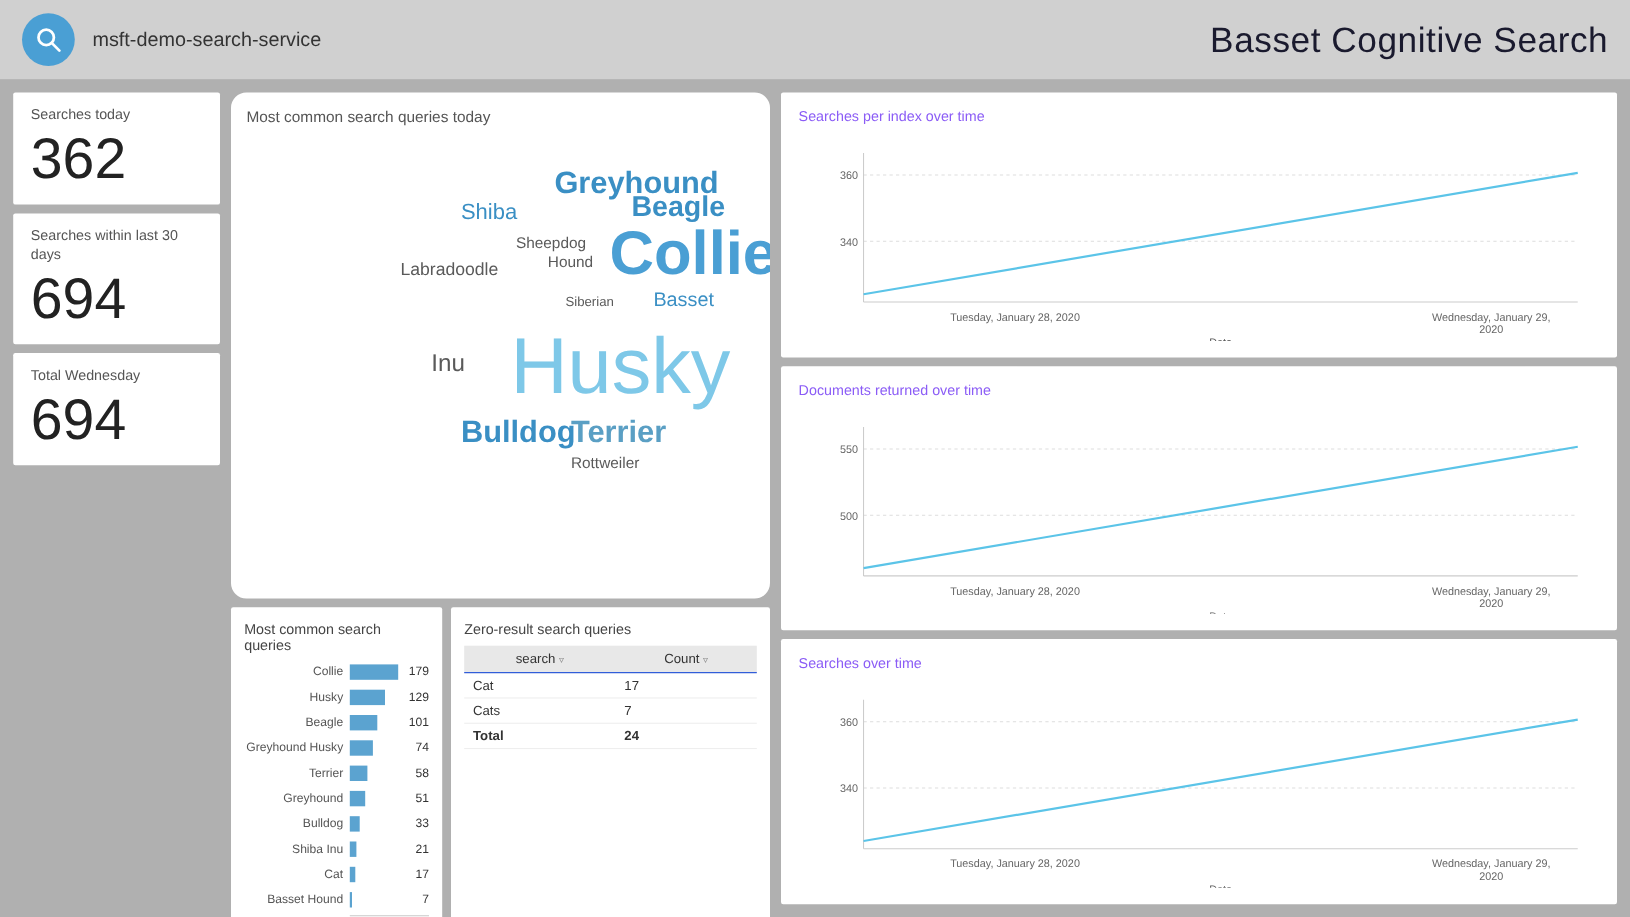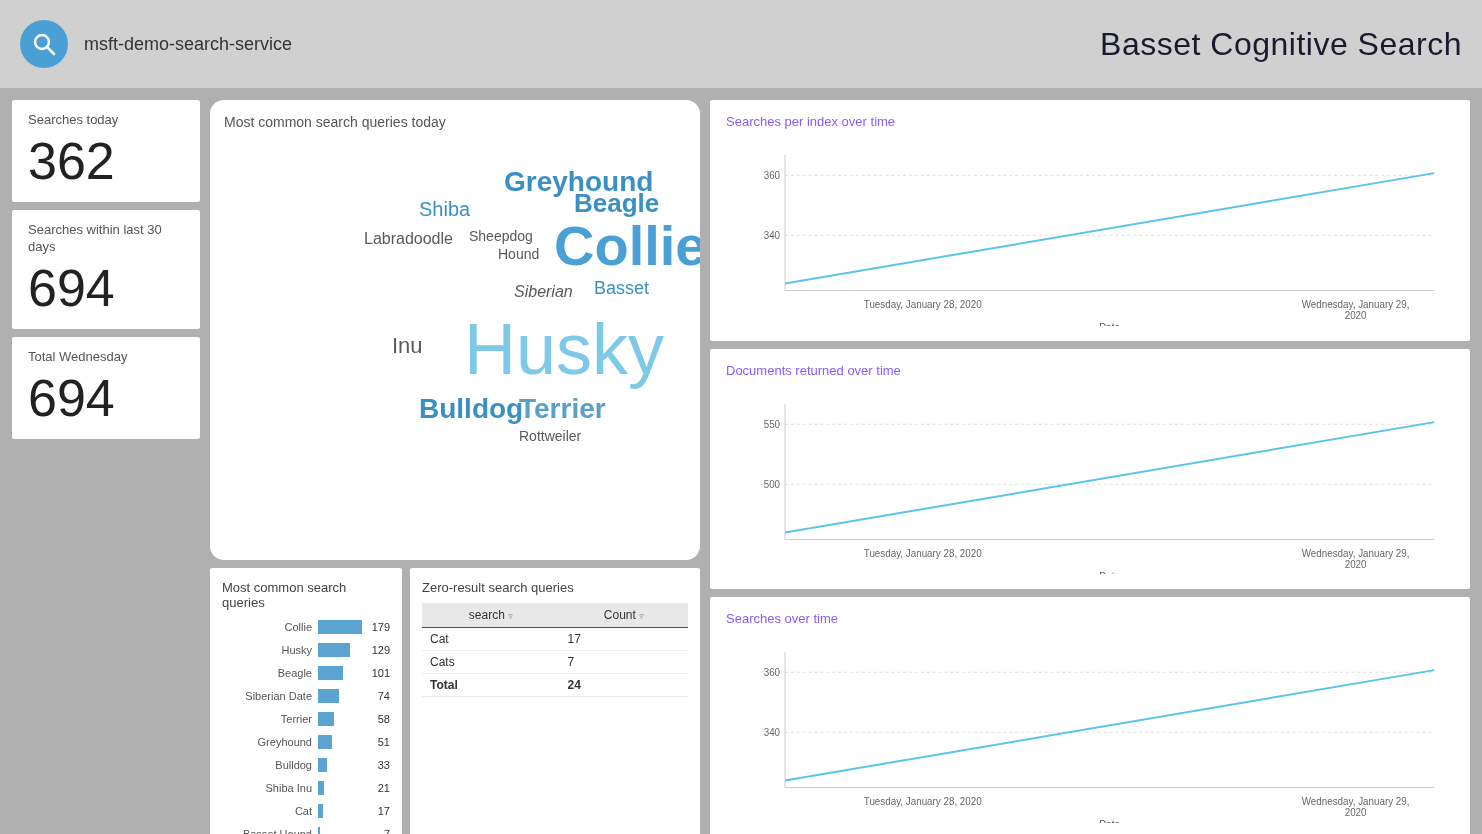--- a/index.html
+++ b/index.html
@@ -9,21 +9,21 @@
       width: 1482px;
       min-height: 834px;
       overflow: hidden;
     }
     
     .header {
       background: #d0d0d0;
       display: flex;
       align-items: center;
       padding: 10px 20px;
-      height: 88px;
+      height: 72px;
       justify-content: space-between;
     }
     .header-left {
       display: flex;
       align-items: center;
       gap: 16px;
     }
     .logo-circle {
       width: 48px;
       height: 48px;
@@ -290,23 +290,23 @@
   <div class="mid-col">
 
     <div class="word-cloud-card">
       <div class="word-cloud-title">Most common search queries today</div>
       <div class="word-cloud-area" id="word-cloud-area">
       <span class="word" style="font-size: 28px; color: rgb(58, 143, 196); top: 28px; left: 280px; font-weight: 600;">Greyhound</span>
           <span class="word" style="font-size: 26px; color: rgb(58, 143, 196); top: 50px; left: 350px; font-weight: 600;">Beagle</span>
           <span class="word" style="font-size: 20px; color: rgb(58, 143, 196); top: 60px; left: 195px; font-weight: 500;">Shiba</span>
           <span class="word" style="font-size: 14px; color: rgb(90, 90, 90); top: 90px; left: 245px; font-weight: 400;">Sheepdog</span>
           <span class="word" style="font-size: 14px; color: rgb(90, 90, 90); top: 108px; left: 252px; font-weight: 400; margin-left: 22px;">Hound</span>
-          <span class="word" style="font-size: 16px; color: rgb(90, 90, 90); top: 92px; left: 140px; font-weight: 400;">Labradoodle</span>
+          <span class="word" style="font-size: 16px; color: rgb(90, 90, 90); top: 115px; left: 140px; font-weight: 400;">Labradoodle</span>
           <span class="word" style="font-size: 56px; color: rgb(74, 159, 212); top: 75px; left: 330px; font-weight: 700;">Collie</span>
-          <span class="word" style="font-size: 16px; color: rgb(90, 90, 90); top: 145px; left: 290px; font-weight: 400; font-style: italic;">Siberian</span>
+          <span class="word" style="font-size: 12px; color: rgb(90, 90, 90); top: 145px; left: 290px; font-weight: 400;">Siberian</span>
           <span class="word" style="font-size: 18px; color: rgb(58, 143, 196); top: 140px; left: 370px; font-weight: 500;">Basset</span>
           <span class="word" style="font-size: 72px; color: rgb(126, 200, 232); top: 170px; left: 240px; font-weight: 300;">Husky</span>
           <span class="word" style="font-size: 22px; color: rgb(90, 90, 90); top: 195px; left: 168px; font-weight: 400;">Inu</span>
           <span class="word" style="font-size: 28px; color: rgb(58, 143, 196); top: 255px; left: 195px; font-weight: 600;">Bulldog</span>
           <span class="word" style="font-size: 28px; color: rgb(90, 159, 196); top: 255px; left: 295px; font-weight: 600;">Terrier</span>
           <span class="word" style="font-size: 14px; color: rgb(90, 90, 90); top: 290px; left: 295px; font-weight: 400;">Rottweiler</span>
         </div>
     </div>
 
     <div class="bottom-row">
@@ -329,21 +329,21 @@
               <span class="bar-value">129</span>
             </div>
             <div class="bar-row">
               <div class="bar-label">Beagle</div>
               <div class="bar-container">
                 <div class="bar-fill" style="width: 50.5%;"></div>
               </div>
               <span class="bar-value">101</span>
             </div>
             <div class="bar-row">
-              <div class="bar-label">Siberian Date</div>
+              <div class="bar-label">Greyhound Husky</div>
               <div class="bar-container">
                 <div class="bar-fill" style="width: 37%;"></div>
               </div>
               <span class="bar-value">74</span>
             </div>
             <div class="bar-row">
               <div class="bar-label">Terrier</div>
               <div class="bar-container">
                 <div class="bar-fill" style="width: 29%;"></div>
               </div>

